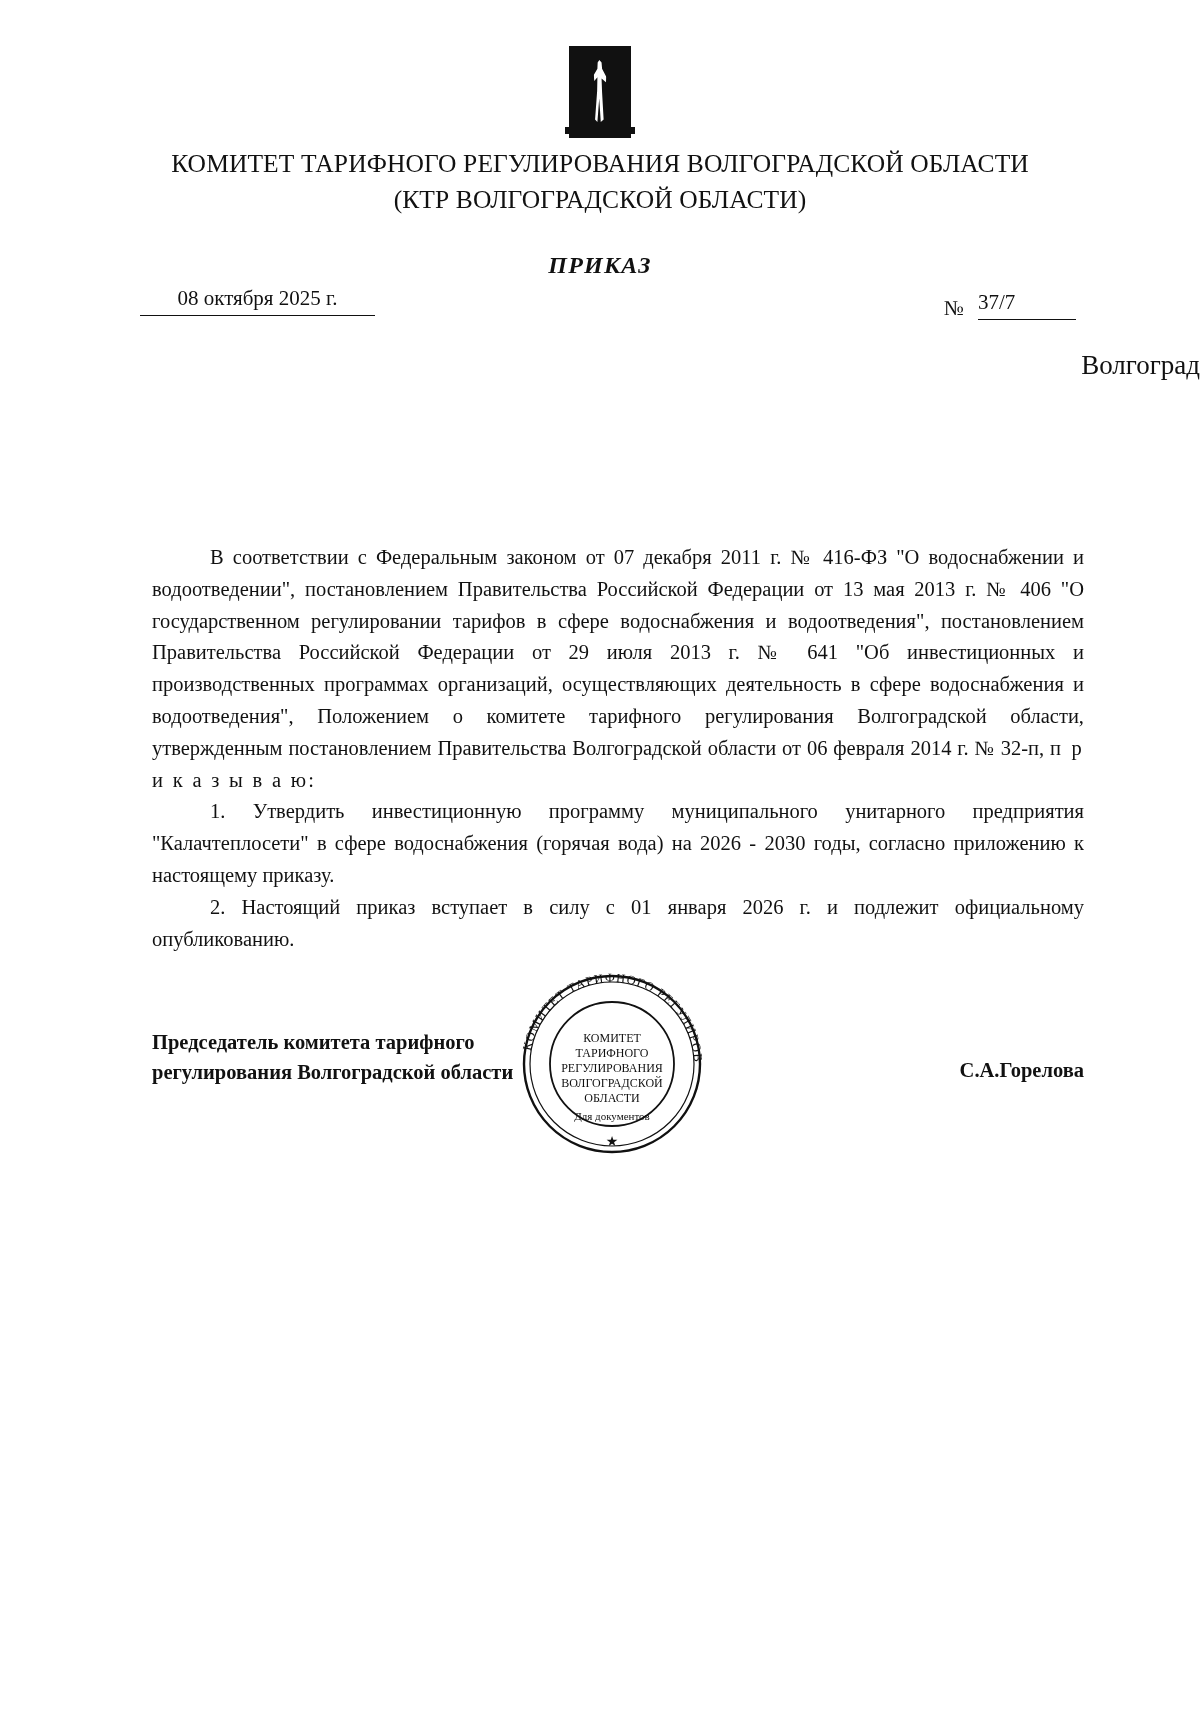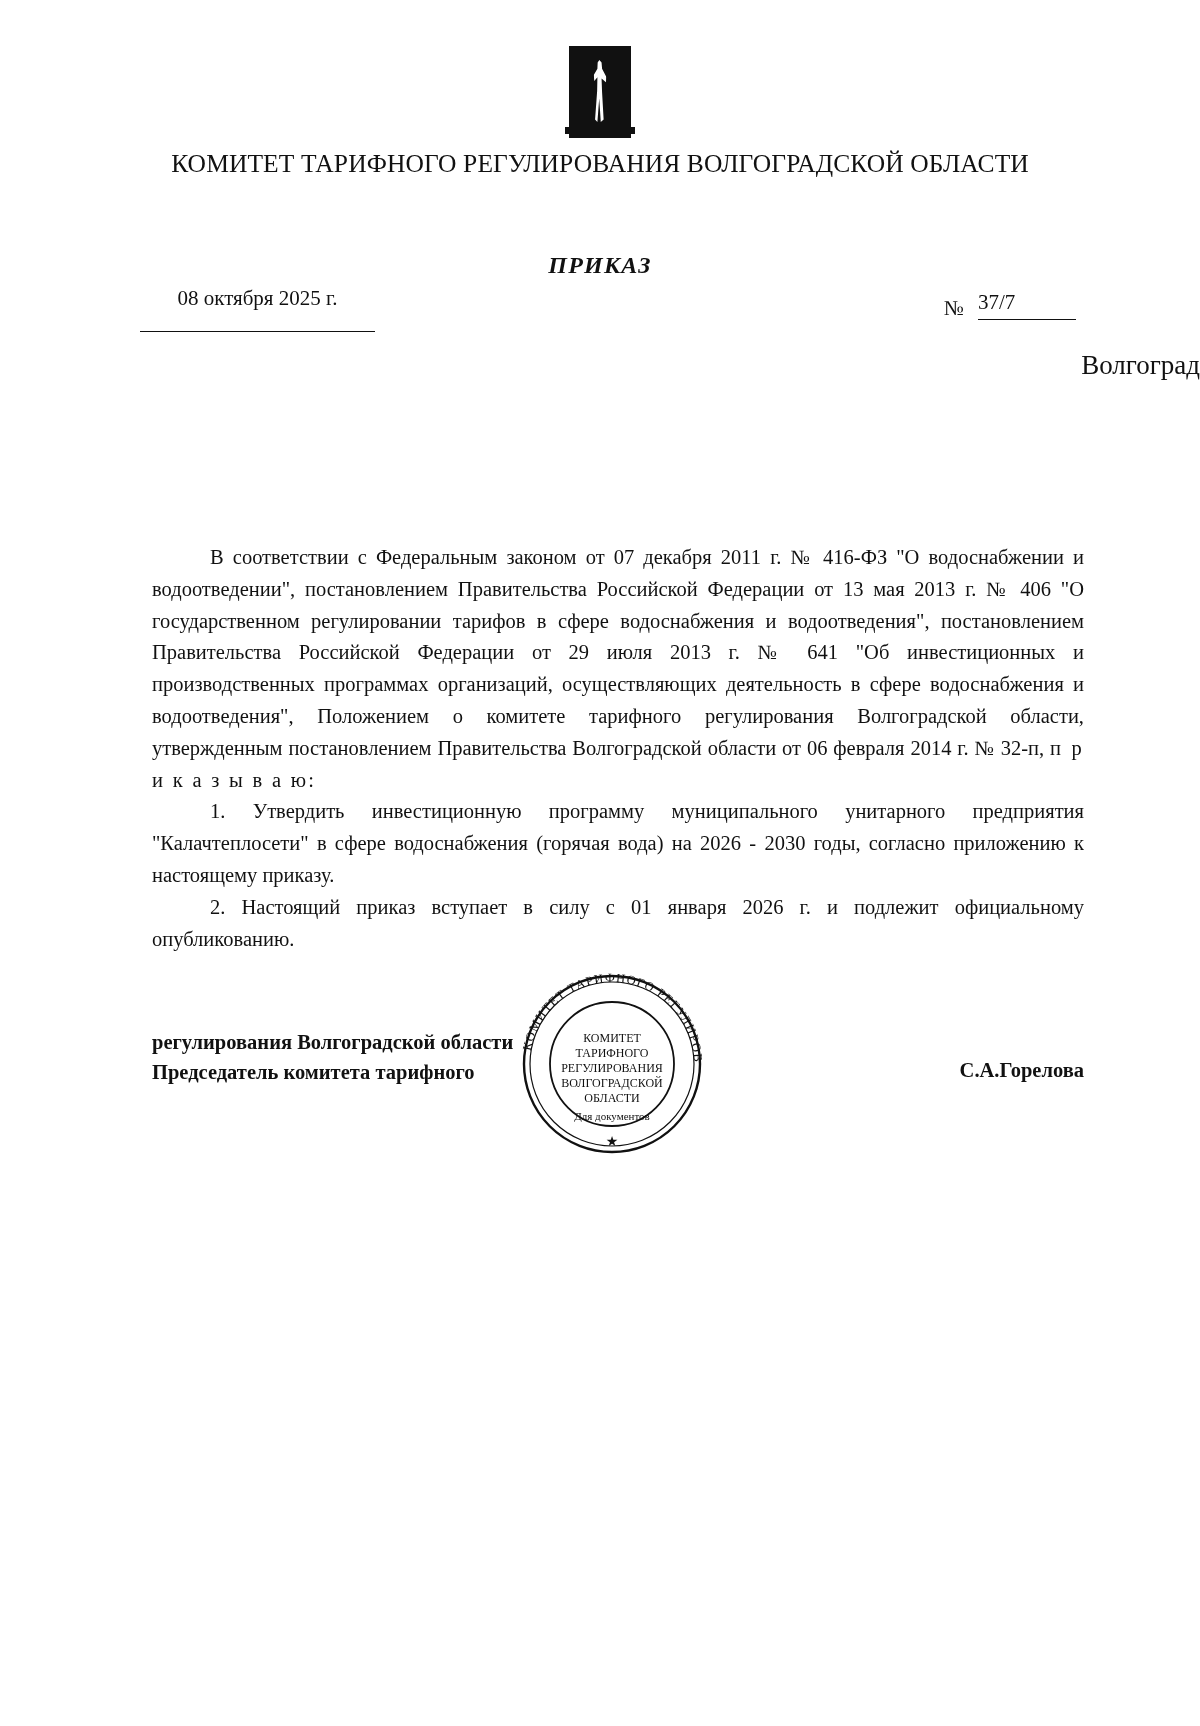--- a/index.html
+++ b/index.html
@@ -85,21 +85,21 @@
 
   
   .date-field {
     position: absolute;
     top: 262px;
     left: 140px;
     width: 235px;
     text-align: center;
     font-size: 21px;
     border-bottom: 1.6px solid #111;
-    padding-bottom: 20px;
+    padding-bottom: 4px;
   }
   .num-label {
     position: absolute;
     top: 272px;
     left: 944px;
     font-size: 21px;
   }
   .num-field {
     position: absolute;
     top: 266px;
@@ -191,41 +191,42 @@
 
   <div class="emblem-wrap">
     <div class="emblem">
       <div class="figure"></div>
       <div class="base"></div>
     </div>
   </div>
 
   <div class="org-title">
     <span class="line1">КОМИТЕТ ТАРИФНОГО РЕГУЛИРОВАНИЯ ВОЛГОГРАДСКОЙ ОБЛАСТИ</span>
+    <span class="line2">(КТР ВОЛГОГРАДСКОЙ ОБЛАСТИ)</span>
   </div>
 
   <div class="doc-type">ПРИКАЗ</div>
 
   <div class="date-field">08 октября 2025 г.</div>
   <div class="num-label">№</div>
   <div class="num-field">37/7</div>
 
   <div class="city">Волгоград</div>
 
 
   <div class="body-text">
     <p><span>В соответствии с Федеральным законом от 07 декабря 2011 г. № 416-ФЗ "О водоснабжении и водоотведении", постановлением Правительства Российской Федерации от 13 мая 2013 г. № 406 "О государственном регулировании тарифов в сфере водоснабжения и водоотведения", постановлением Правительства Российской Федерации от 29 июля 2013 г. № 641 "Об инвестиционных и производственных программах организаций, осуществляющих деятельность в сфере водоснабжения и водоотведения", Положением о комитете тарифного регулирования Волгоградской области, утвержденным постановлением Правительства Волгоградской области от 06 февраля 2014 г. № 32-п, </span><span class="spaced">п р и к а з ы в а ю:</span></p>
     <p>1. Утвердить инвестиционную программу муниципального унитарного предприятия "Калачтеплосети" в сфере водоснабжения (горячая вода) на 2026 - 2030 годы, согласно приложению к настоящему приказу.</p>
     <p>2. Настоящий приказ вступает в силу с 01 января 2026 г. и подлежит официальному опубликованию.</p>
   </div>
 
   <div class="sign-block">
     <div class="sign-left">
+      <div>Председатель комитета тарифного</div>
       <div>регулирования Волгоградской области</div>
-      <div>Председатель комитета тарифного</div>
     </div>
     <div class="sign-right">С.А.Горелова</div>
   </div>
 
   <div class="stamp">
     <svg width="200" height="200" viewBox="0 0 200 200">
       <defs>
         <path id="arcOuter" d="M 100,100 m -82,0 a 82,82 0 1,1 164,0" fill="none"></path>
       </defs>
       <circle cx="100" cy="100" r="88" fill="none" stroke="#111" stroke-width="2.4"></circle>

